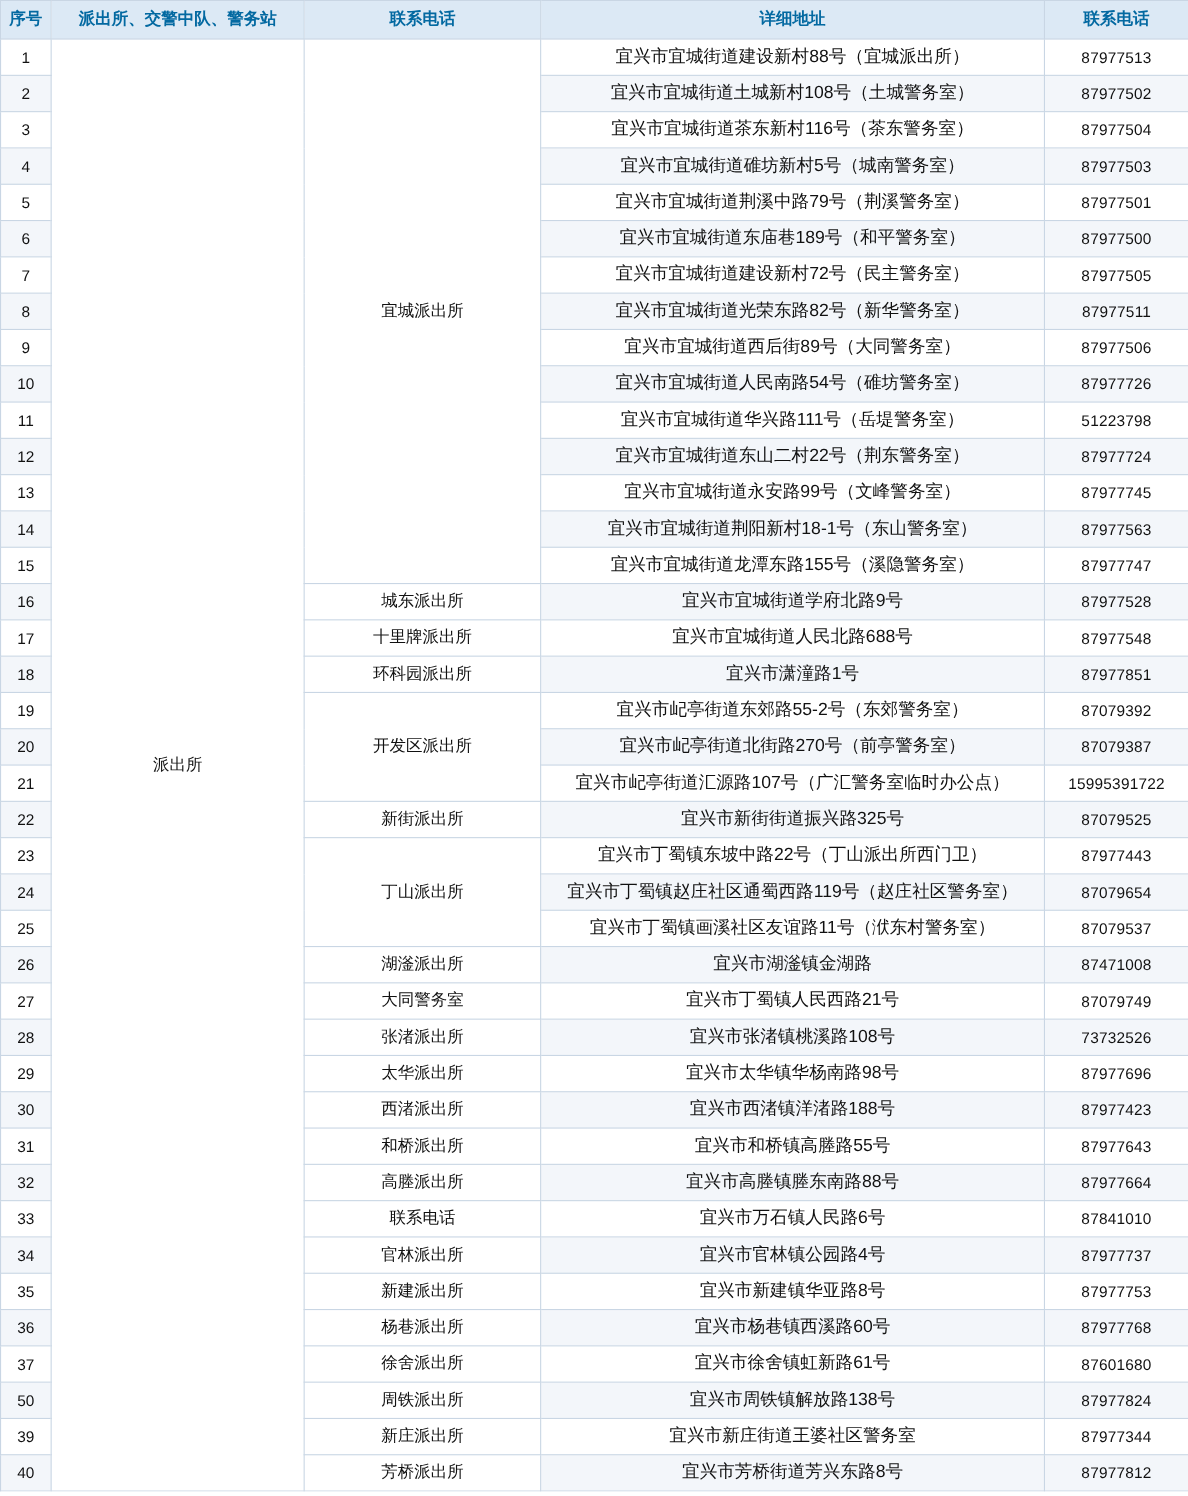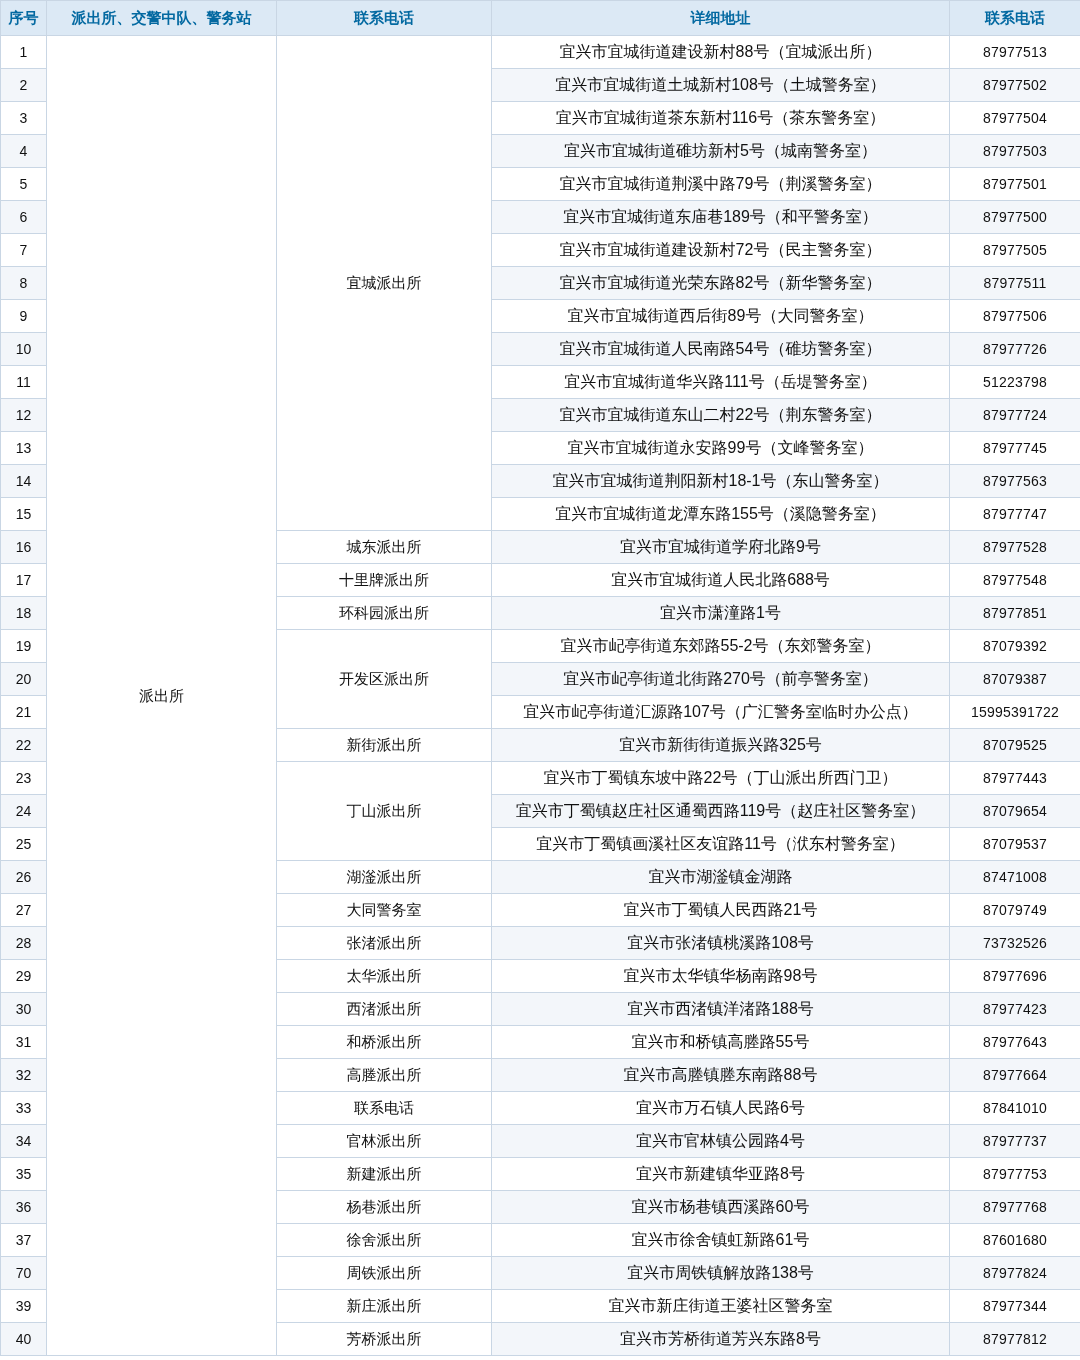--- a/index.html
+++ b/index.html
@@ -286,21 +286,21 @@
         <td class="cell-addr">宜兴市杨巷镇西溪路60号</td>
         <td class="cell-tel">87977768</td>
       </tr>
       <tr class="row-plain">
         <td class="cell-seq">37</td>
         <td class="cell-unit" rowspan="1">徐舍派出所</td>
         <td class="cell-addr">宜兴市徐舍镇虹新路61号</td>
         <td class="cell-tel">87601680</td>
       </tr>
       <tr class="row-alt">
-        <td class="cell-seq">70</td>
+        <td class="cell-seq">50</td>
         <td class="cell-unit" rowspan="1">周铁派出所</td>
         <td class="cell-addr">宜兴市周铁镇解放路138号</td>
         <td class="cell-tel">87977824</td>
       </tr>
       <tr class="row-plain">
         <td class="cell-seq">39</td>
         <td class="cell-unit" rowspan="1">新庄派出所</td>
         <td class="cell-addr">宜兴市新庄街道王婆社区警务室</td>
         <td class="cell-tel">87977344</td>
       </tr>

